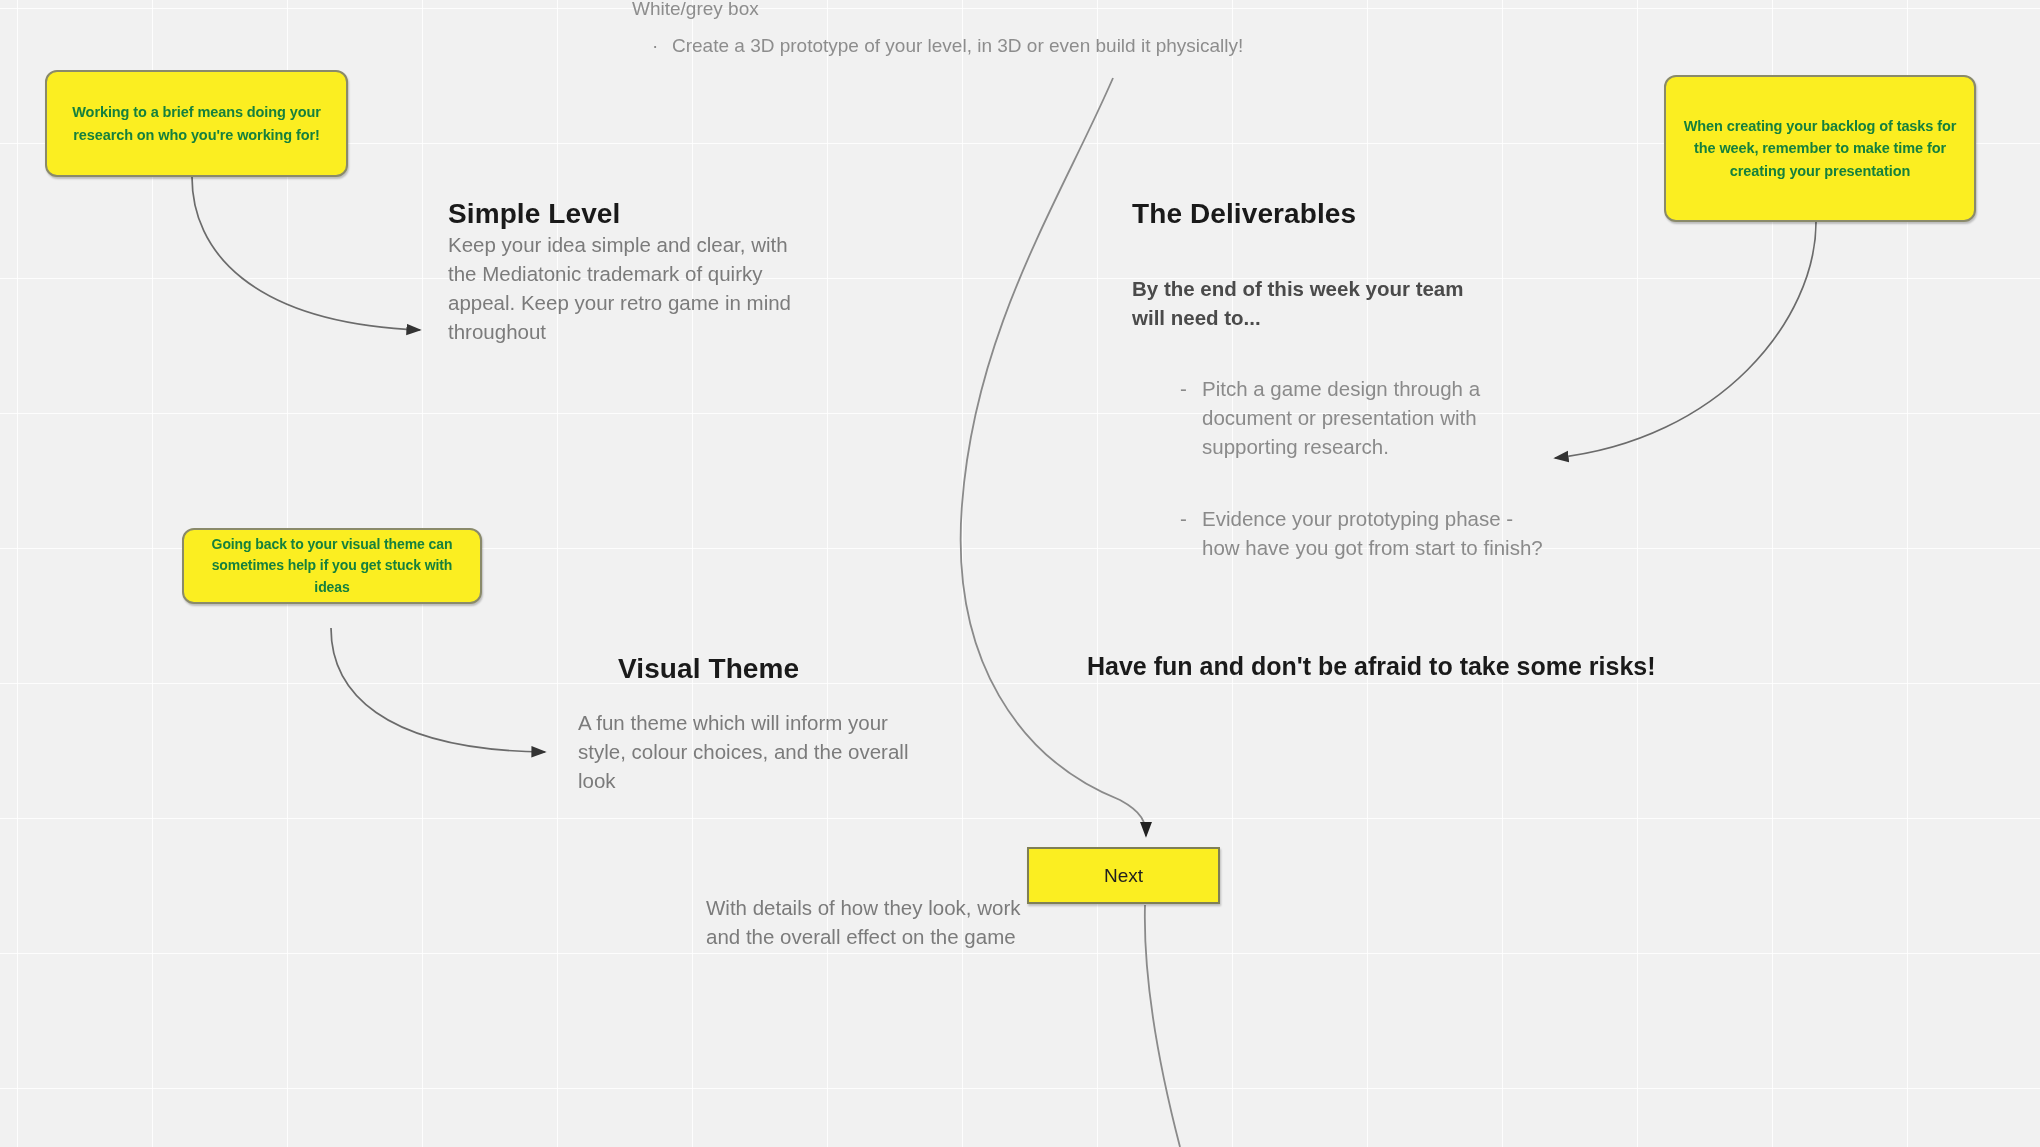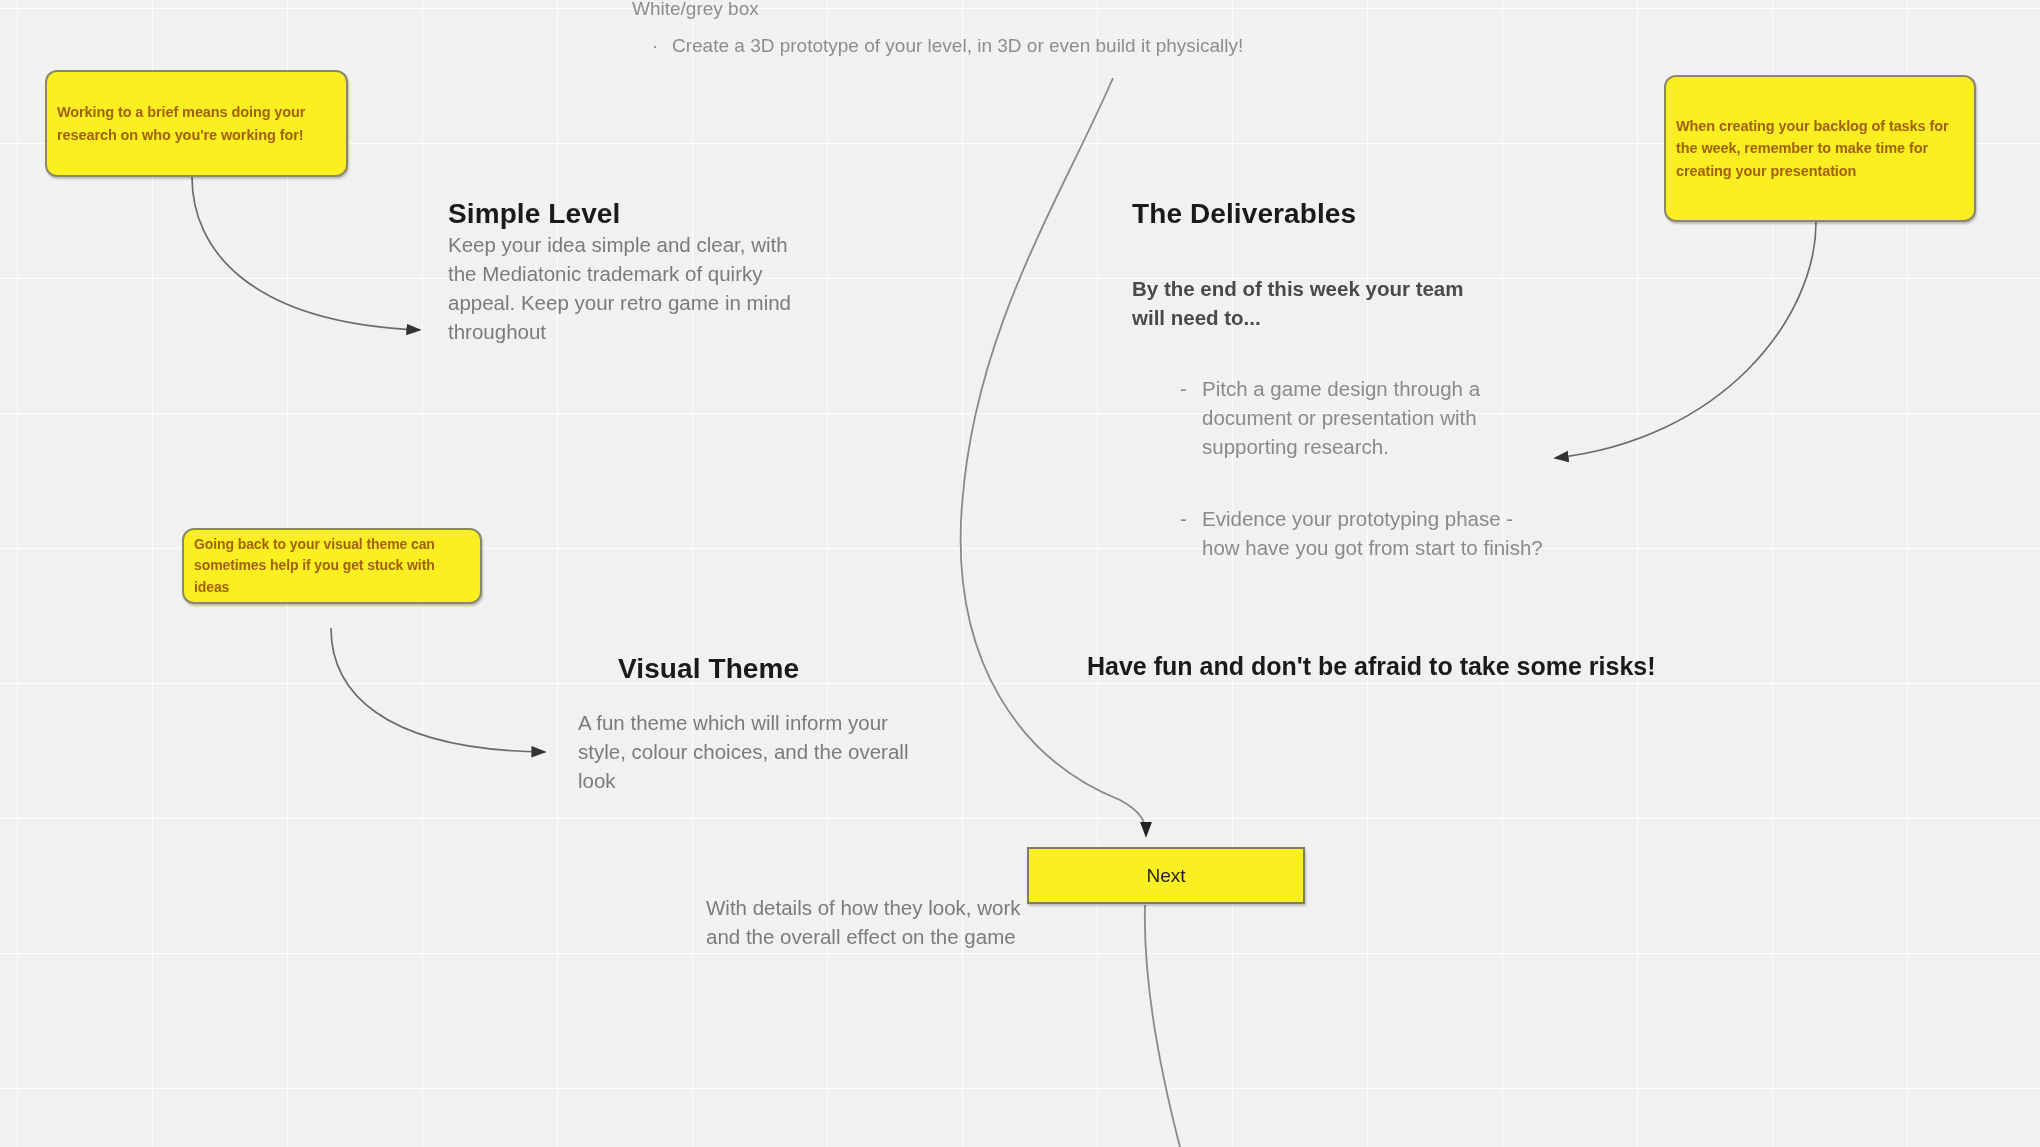--- a/index.html
+++ b/index.html
@@ -31,24 +31,25 @@
     pointer-events: none;
   }
 
   
   .sticky {
     position: absolute;
     background: #fbee21;
     border: 2px solid #8a8a6a;
     border-radius: 12px;
     box-sizing: border-box;
-    color: #a16207;
+    color: #15803d;
     font-weight: bold;
     font-size: 14.5px;
     line-height: 1.52;
+    text-align: center;
     display: flex;
     align-items: center;
     justify-content: center;
     padding: 6px 10px;
     box-shadow: 1px 2px 2px rgba(0,0,0,0.22);
     letter-spacing: -0.1px;
   }
   .sticky span { display: block; }
 
   
@@ -193,17 +194,17 @@
     <div class="heading">Visual Theme</div>
     <div class="body-text" style="margin-top:23px; margin-left:-40px; width:338px;">A fun theme which will inform your style, colour choices, and the overall look</div>
   </div>
 
   <div class="block tagline" style="left:1087px; top:652px;">Have fun and don't be afraid to take some risks!</div>
 
   <div class="block" style="left:750px; top:893px; width:345px;">
     <div class="body-text" style="margin-left:-44px; width:345px;">With details of how they look, work and the overall effect on the game</div>
   </div>
 
-  <div class="next-box" style="left:1027px; top:847px; width:278px; height:57px;">
+  <div class="next-box" style="left:1027px; top:847px; width:193px; height:57px;">
     <span>Next</span>
   </div>
 
 </div>
 
 </body></html>

